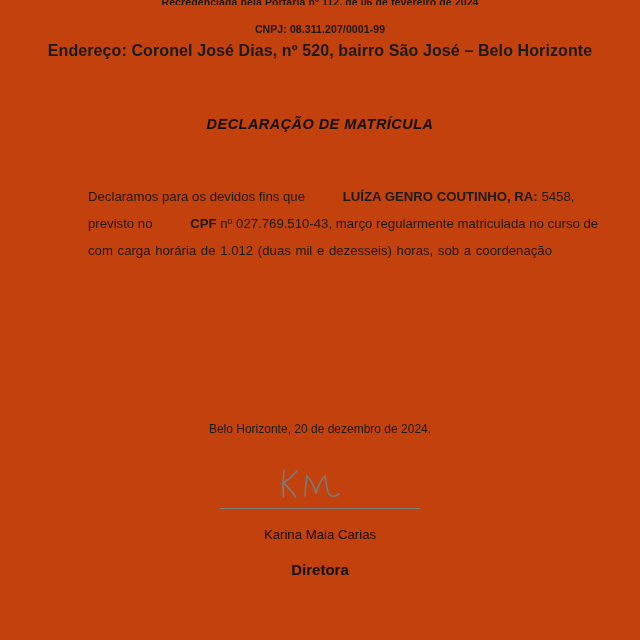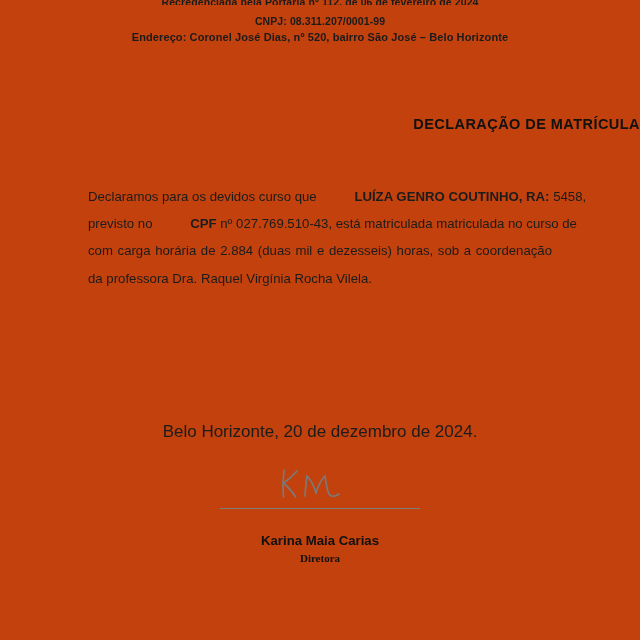--- a/index.html
+++ b/index.html
@@ -40,34 +40,35 @@
     line-height: 16px;
     color: #1b1b1b;
     white-space: nowrap;
   }
   .header-line.clipped {
     
     height: 9px;
     overflow: hidden;
     line-height: 13px;
   }
-  .header-line.cnpj { margin-top: 8px; }
-  .header-line.address { margin-top: 0; font-size: 11px; }
+  .header-line.cnpj { margin-top: 16px; }
+  .header-line.address { margin-top: 6px; font-size: 16px; }
 
   
   .doc-title {
     position: absolute;
     top: 116px;
     left: 0;
     width: 640px;
-    text-align: right;
+    text-align: center;
     font-size: 14.5px;
     font-weight: bold;
     letter-spacing: 0.45px;
     color: #111111;
+    font-style: italic;
   }
 
   
   .body-block {
     position: absolute;
     top: 183px;
     left: 88px;
     width: 464px;
   }
   .body-line {
@@ -88,21 +89,21 @@
     margin-left: 34px;
   }
 
   
   .date-line {
     position: absolute;
     top: 422px;
     left: 0;
     width: 640px;
     text-align: center;
-    font-size: 17px;
+    font-size: 12px;
     color: #1c1c1c;
   }
 
   
   .signature-area {
     position: absolute;
     top: 462px;
     left: 0;
     width: 640px;
     text-align: center;
@@ -119,57 +120,55 @@
     left: 52px;
     top: 2px;
   }
   .signature-rule {
     width: 200px;
     height: 0;
     margin: 2px auto 0 auto;
     border-top: 1.4px solid #7d7d7d;
   }
   .signer-name {
-    margin-top: 24px;
+    margin-top: 18px;
     font-size: 13.2px;
-    font-weight: bold;
+    font-weight: normal;
     color: #111111;
   }
   .signer-role {
-    margin-top: 4px;
-    font-size: 11px;
+    margin-top: 19px;
+    font-size: 15px;
     font-weight: bold;
     color: #111111;
-    font-family: Liberation Serif, serif;
   }
 </style>
 </head>
 <body>
 
 <div class="page">
 
   <div class="header">
     <div class="header-line clipped">Recredenciada pela Portaria nº 112, de 06 de fevereiro de 2024</div>
     <div class="header-line cnpj">CNPJ: 08.311.207/0001-99</div>
     <div class="header-line address">Endereço: Coronel José Dias, nº 520, bairro São José – Belo Horizonte</div>
   </div>
 
   <div class="doc-title">DECLARAÇÃO DE MATRÍCULA</div>
 
   <div class="body-block">
 
-    <div class="body-line justified"><span>Declaramos para os devidos curso que </span><b>LUÍZA GENRO COUTINHO, RA:</b><span> 5458,</span></div>
-
-    <div class="body-line justified"><span>previsto no </span><b>CPF</b><span> nº 027.769.510-43, está matriculada matriculada no curso de</span></div>
-
-
-
-    <div class="body-line justified">com carga horária de 2.884 (duas mil e dezesseis) horas, sob a coordenação</div>
-
-    <div class="body-line last">da professora Dra. Raquel Virgínia Rocha Vilela.</div>
+    <div class="body-line justified"><span>Declaramos para os devidos fins que </span><b>LUÍZA GENRO COUTINHO, RA:</b><span> 5458,</span></div>
+
+    <div class="body-line justified"><span>previsto no </span><b>CPF</b><span> nº 027.769.510-43, março regularmente matriculada no curso de</span></div>
+
+
+
+    <div class="body-line justified">com carga horária de 1.012 (duas mil e dezesseis) horas, sob a coordenação</div>
+
   </div>
 
   <div class="date-line">Belo Horizonte, 20 de dezembro de 2024.</div>
 
   <div class="signature-area">
 
     <div class="signature-mark">
       <svg width="96" height="42" viewBox="0 0 96 42" fill="none" aria-hidden="true">
         <g stroke="#7a7a7a" stroke-width="1.7" stroke-linecap="round" stroke-linejoin="round" fill="none">
 

